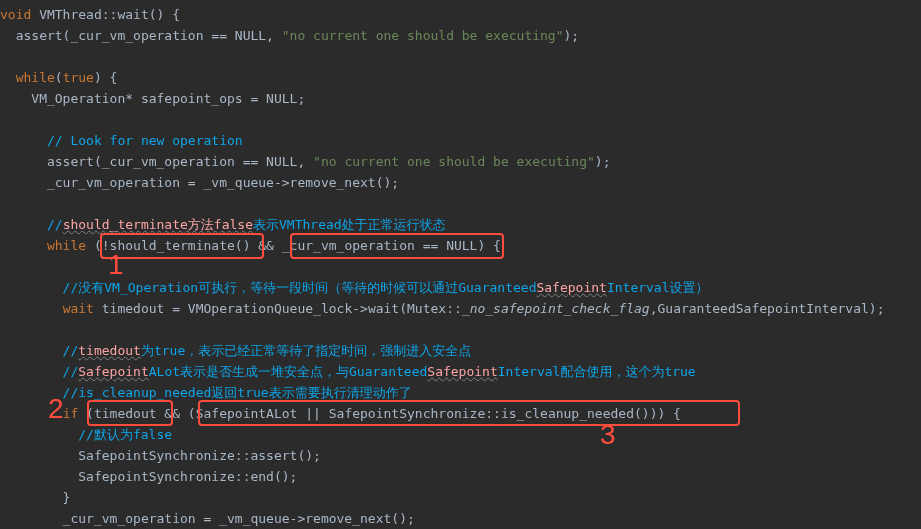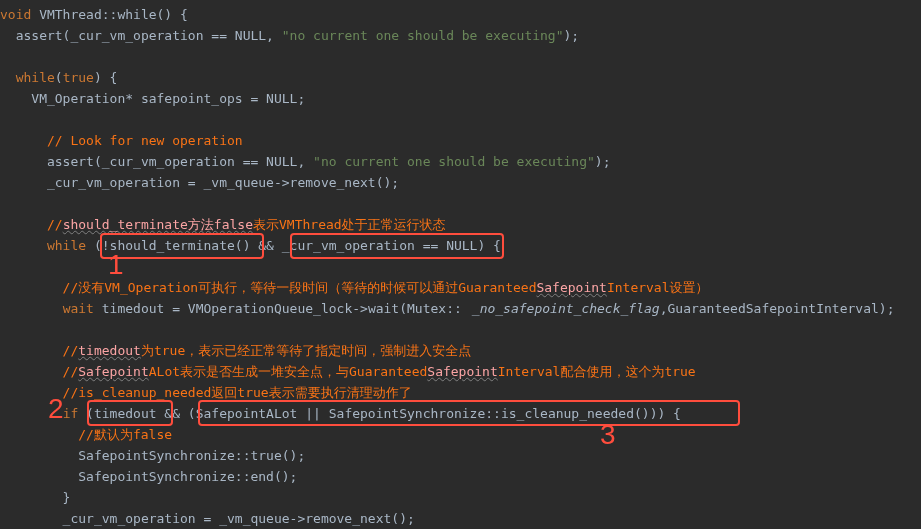--- a/index.html
+++ b/index.html
@@ -14,64 +14,64 @@
     color: #a9b7c6;
     overflow: hidden;
   }
   pre.code {
     margin: 0;
     padding: 4px 0 0 0;
     white-space: pre;
   }
   .kw { color: #cc7832; margin-top: 15px; }        
   .str { color: #6a8759; }       
-  .cm { color: #f97316; }        
+  .cm { color: #0ea5e9; }        
   .cm-us { color: #fca5a5; text-decoration: underline wavy #808080; text-decoration-thickness: 1px; }
-  .ital { font-style: italic; margin-left: 10px; }
+  .ital { font-style: italic; }
   .annot {
     position: absolute;
     font-family: "Helvetica Neue", Arial, sans-serif;
     font-size: 28px;
     color: #ff4d3d;
     pointer-events: none;
   }
   .redbox {
     position: absolute;
     border: 2px solid #ff4d3d;
     border-radius: 4px;
     pointer-events: none;
   }
   .container { position: relative; width:921px; height:529px; }
 </style>
 </head>
 <body>
 
 <div class="container">
-<pre class="code"><span class="kw">void</span><span> VMThread::while() {</span>
+<pre class="code"><span class="kw">void</span><span> VMThread::wait() {</span>
 <span>  assert(_cur_vm_operation == NULL, </span><span class="str">"no current one should be executing"</span><span>);</span>
 <span></span>
   <span class="kw">while</span><span>(</span><span class="kw">true</span><span>) {</span>
 <span>    VM_Operation* </span><span>safepoint_ops</span><span> = NULL;</span>
 <span></span>
 <span class="cm">      // Look for new operation</span>
 <span>      assert(_cur_vm_operation == NULL, </span><span class="str">"no current one should be executing"</span><span>);</span>
 <span>      _cur_vm_operation = _vm_queue-&gt;remove_next();</span>
 <span></span>
 <span class="cm">      //</span><span class="cm-us">should_terminate方法false</span><span class="cm">表示VMThread处于正常运行状态</span>
       <span class="kw">while</span><span> (!should_terminate() &amp;&amp; _cur_vm_operation == NULL) {</span>
 <span></span>
 <span class="cm">        //没有VM_Operation可执行，等待一段时间（等待的时候可以通过Guaranteed</span><span class="cm-us">Safepoint</span><span class="cm">Interval设置）</span>
         <span class="kw">wait</span><span> </span><span>timedout</span><span> = VMOperationQueue_lock-&gt;wait(Mutex::</span><span class="ital">_no_safepoint_check_flag</span><span>,GuaranteedSafepointInterval);</span>
 <span></span>
 <span class="cm">        //</span><span class="cm-us">timedout</span><span class="cm">为true，表示已经正常等待了指定时间，强制进入安全点</span>
 <span class="cm">        //</span><span class="cm-us">Safepoint</span><span class="cm">ALot表示是否生成一堆安全点，与Guaranteed</span><span class="cm-us">Safepoint</span><span class="cm">Interval配合使用，这个为true</span>
 <span class="cm">        //is_cleanup_needed返回true表示需要执行清理动作了</span>
         <span class="kw">if</span><span> (timedout &amp;&amp; (SafepointALot || SafepointSynchronize::is_cleanup_needed())) {</span>
 <span class="cm">          //默认为false</span>
-<span>          SafepointSynchronize::true();</span>
+<span>          SafepointSynchronize::assert();</span>
 <span>          SafepointSynchronize::end();</span>
 <span>        }</span>
 <span>        _cur_vm_operation = _vm_queue-&gt;remove_next();</span></pre>
 
   <div class="redbox" style="left:100px; top:233px; width:160px; height:22px;"></div>
   <div class="redbox" style="left:290px; top:233px; width:210px; height:22px;"></div>
   <div class="redbox" style="left:87px;  top:400px; width:82px;  height:22px;"></div>
   <div class="redbox" style="left:198px; top:400px; width:538px; height:22px;"></div>
 
   <div class="annot" style="left:108px; top:254px;">1</div>

